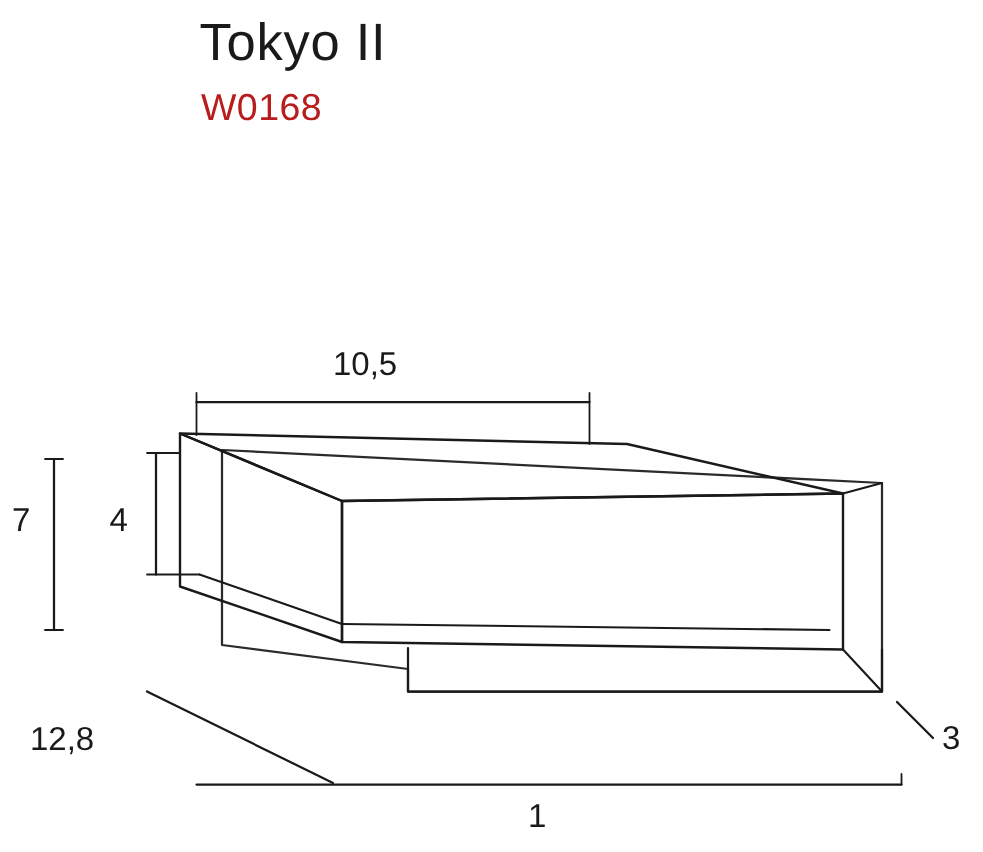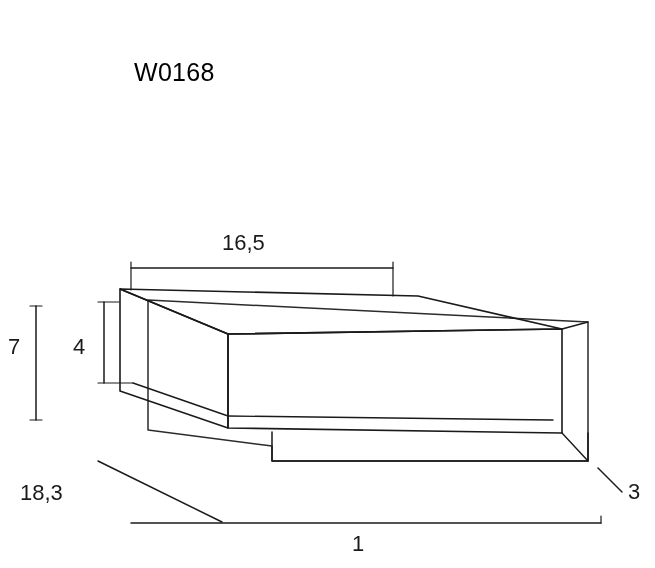--- a/index.html
+++ b/index.html
@@ -30,21 +30,21 @@
     color: #1a1a1a;
     line-height: 1.1;
   }
   .code {
     position: absolute;
     left: 134px;
     top: 58px;
     font-size: 25px;
     font-weight: 400;
     letter-spacing: 0.3px;
-    color: #000000;
+    color: #b91c1c;
   }
   .specs {
     position: absolute;
     left: 134px;
     top: 110px;
     font-size: 19.5px;
     font-weight: 400;
     letter-spacing: 0.2px;
     color: #1a1a1a;
   }
@@ -68,20 +68,21 @@
     top: 0;
     width: 655px;
     height: 568px;
   }
 </style>
 </head>
 <body>
 
 <div id="page">
 
+  <div class="title">Tokyo II</div>
   <div class="code">W0168</div>
 
   <svg class="drawing" viewBox="0 0 655 568">
     <g fill="none" stroke="#1a1a1a" stroke-width="1.6" stroke-linejoin="round" stroke-linecap="round">
 
       <path d="M 148 300 L 588 322 L 588 461 L 272 461 L 272 446 L 148 430 Z" stroke="#2b2b2b" stroke-width="1.5"></path>
 
       <path d="M 120 289 L 418 296 L 562 329 L 228 334 Z"></path>
 
       <path d="M 120 289 L 228 334 L 228 428 L 120 391 Z"></path>
@@ -110,20 +111,20 @@
 
       <path d="M 98 461 L 222 522" stroke-width="1.5"></path>
 
       <path d="M 131 523 L 601 523" stroke-width="1.5"></path>
       <path d="M 601 523 L 601 516" stroke-width="1.2"></path>
 
       <path d="M 598 468 L 622 492" stroke-width="1.5"></path>
     </g>
   </svg>
 
-  <div class="dim-label" id="dim-top">16,5</div>
+  <div class="dim-label" id="dim-top">10,5</div>
   <div class="dim-label" id="dim-left-7">7</div>
   <div class="dim-label" id="dim-left-4">4</div>
-  <div class="dim-label" id="dim-depth">18,3</div>
+  <div class="dim-label" id="dim-depth">12,8</div>
   <div class="dim-label" id="dim-bottom">1</div>
   <div class="dim-label" id="dim-right">3</div>
 
 </div>
 
 </body></html>

